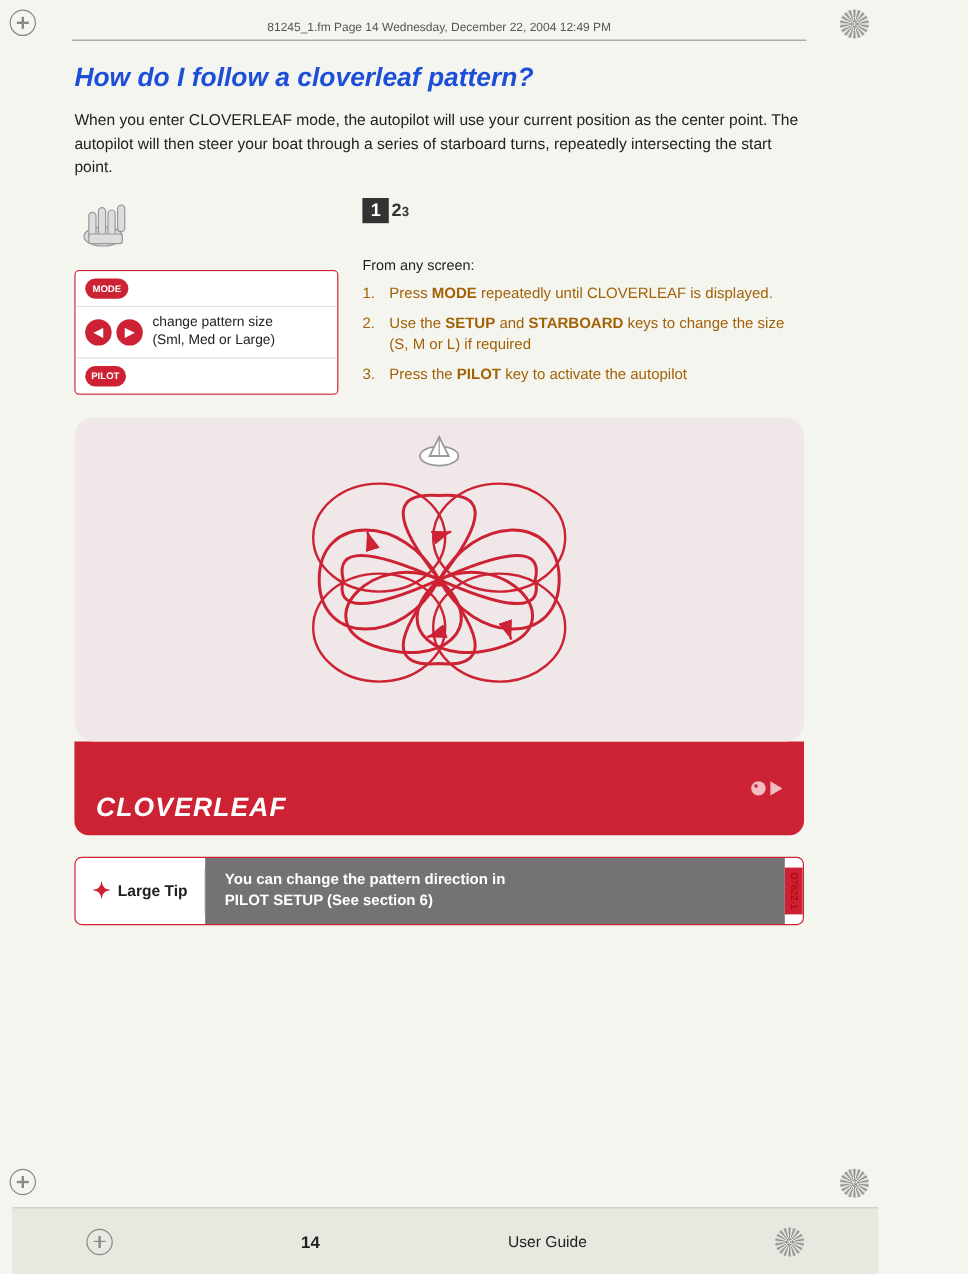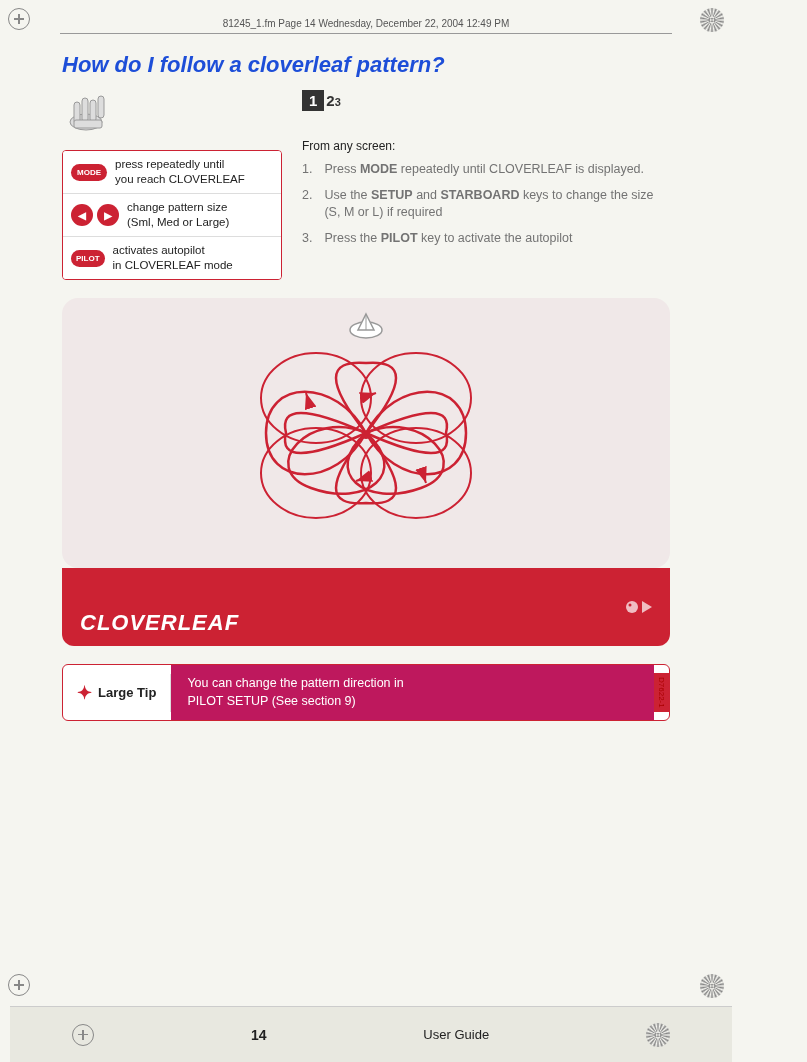--- a/index.html
+++ b/index.html
@@ -193,21 +193,21 @@
       list-style: none;
       counter-reset: step;
     }
 
     .steps-list li {
       display: flex;
       gap: 6px;
       margin-bottom: 8px;
       font-size: 12.5px;
       line-height: 1.4;
-      color: #737373;
+      color: #a16207;
     }
 
     .steps-list li::before {
       content: counter(step) ".";
       counter-increment: step;
       flex-shrink: 0;
       font-weight: normal;
     }
 
     .steps-list li strong {
@@ -262,24 +262,24 @@
       gap: 6px;
       padding: 8px 14px;
       font-weight: bold;
       font-size: 13px;
       color: #222;
       white-space: nowrap;
       border-right: 1px solid #ddd;
     }
 
     .quick-tip-text {
-      background: #be185d;
+      background: #737373;
       color: white;
       font-size: 12.5px;
-      font-weight: normal;
+      font-weight: bold;
       padding: 10px 16px;
       flex: 1;
       line-height: 1.4;
     }
 
     
     .footer {
       position: absolute;
       bottom: 0;
       left: 10px;
@@ -360,20 +360,21 @@
     <div class="reg-circle"></div>
   </div>
   <div class="reg-mark br" style="display:flex;justify-content:flex-end;">
     <div class="reg-starburst"></div>
   </div>
 
   <div class="content">
 
     <h1 class="page-title">How do I follow a cloverleaf pattern?</h1>
 
+    <p class="intro-text">When you enter CLOVERLEAF mode, the autopilot will use your current position as the center point. The autopilot will then steer your boat through a series of starboard turns, repeatedly intersecting the start point.</p>
 
     <div class="two-col">
 
       <div class="col-left">
 
         <div class="hand-icon-area">
           <svg width="50" height="42" viewBox="0 0 50 42">
 
             <g transform="translate(4,2)">
               <ellipse cx="20" cy="30" rx="16" ry="8" fill="#ddd" stroke="#999" stroke-width="1"></ellipse>
@@ -386,43 +387,35 @@
 
               <rect x="8" y="28" width="28" height="8" rx="2" fill="#ddd" stroke="#999" stroke-width="1"></rect>
             </g>
           </svg>
         </div>
 
         <div class="key-legend">
 
           <div class="key-row">
             <div class="key-badge" style="font-size:8px;padding:4px 6px;border-radius:12px;">MODE</div>
-            <div class="key-desc">
-              <span>press repeatedly until</span><br>
-              <span>you reach CLOVERLEAF</span>
-            </div>
           </div>
 
           <div class="key-row">
             <div class="key-badge-pair">
               <div class="key-badge circle" style="font-size:10px;">◀</div>
               <div class="key-badge circle" style="font-size:10px;">▶</div>
             </div>
             <div class="key-desc">
               <span>change pattern size</span><br>
               <span>(Sml, Med or Large)</span>
             </div>
           </div>
 
           <div class="key-row">
             <div class="key-badge" style="font-size:8px;padding:4px 5px;border-radius:12px;">PILOT</div>
-            <div class="key-desc">
-              <span>activates autopilot</span><br>
-              <span>in CLOVERLEAF mode</span>
-            </div>
           </div>
         </div>
       </div>
 
       <div class="col-right">
 
         <div class="step-numbers">
           <span class="step-num-1">1</span>
           <span class="step-num-2"> 2</span>
           <span class="step-num-3"> 3</span>
@@ -517,21 +510,21 @@
       </div>
     </div>
 
     <div class="quick-tip-bar">
       <div class="quick-tip-label">
         <span style="color:#cc2233;font-size:18px;">✦</span>
         <span style="font-weight:bold;font-size:13px;">Large Tip</span>
       </div>
       <div class="quick-tip-text">
         <span>You can change the pattern direction in</span><br>
-        <span>PILOT SETUP (See section 9)</span>
+        <span>PILOT SETUP (See section 6)</span>
       </div>
       <div style="background:#cc2233;color:#aa0000;font-size:8px;writing-mode:vertical-rl;padding:4px 3px;display:flex;align-items:center;">
         <span>D7622-1</span>
       </div>
     </div>
 
   </div>
 
   <div class="footer">
 

